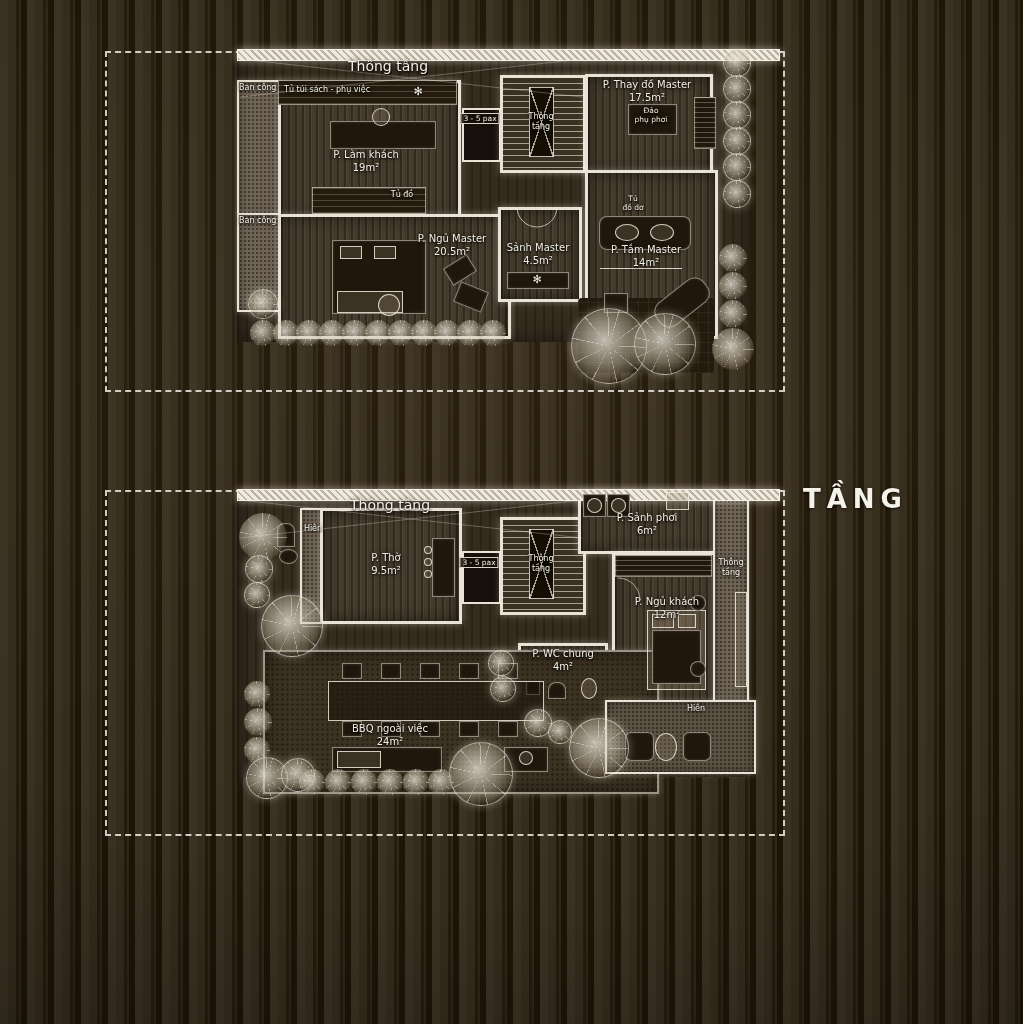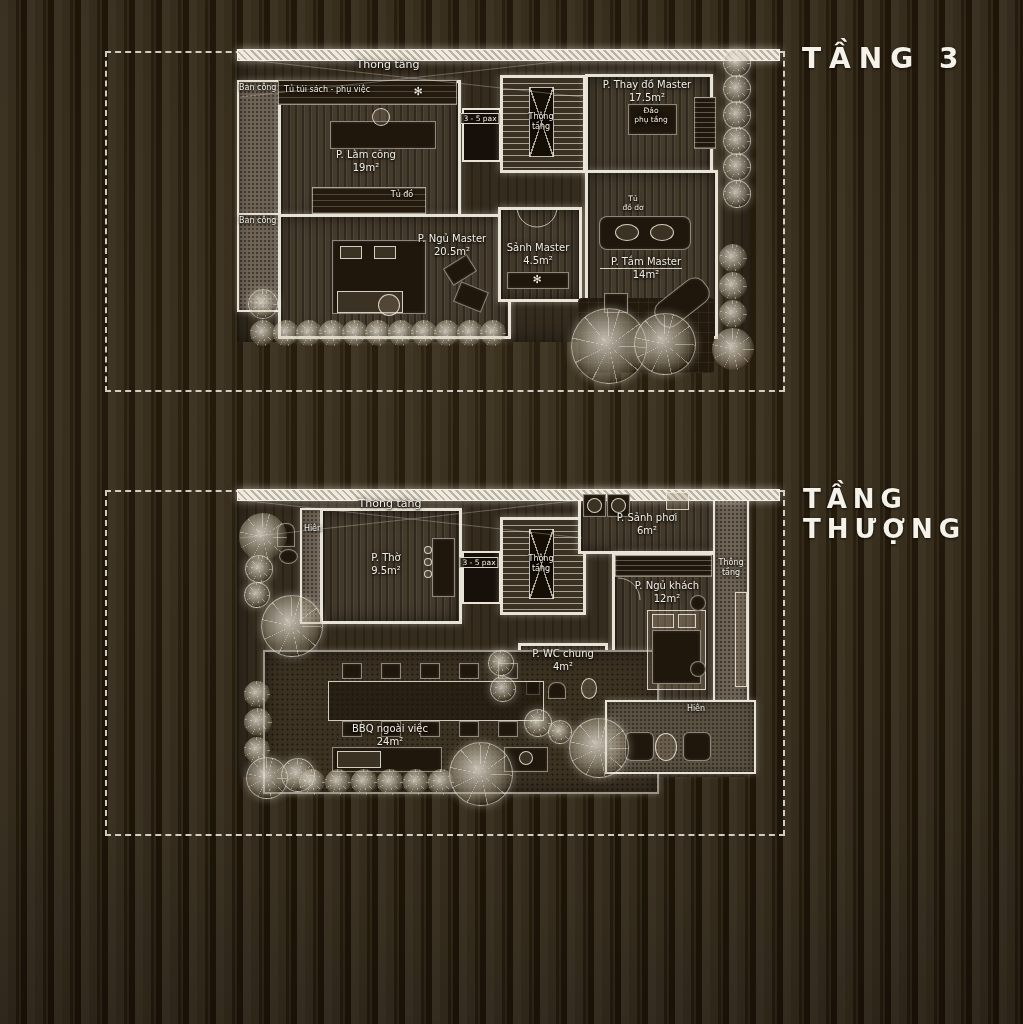--- a/index.html
+++ b/index.html
@@ -22,21 +22,21 @@
   .vbox{position:absolute;background:#140e05;border:1px solid rgba(238,233,223,.8);z-index:3}
   .x{background-image:linear-gradient(to top right,rgba(0,0,0,0) calc(50% - .7px),rgba(236,231,219,.7) calc(50% - .7px) calc(50% + .7px),rgba(0,0,0,0) calc(50% + .7px)),linear-gradient(to bottom right,rgba(0,0,0,0) calc(50% - .7px),rgba(236,231,219,.7) calc(50% - .7px) calc(50% + .7px),rgba(0,0,0,0) calc(50% + .7px))}
   .lift{position:absolute;border:2px solid #e9e3d5;background:#17100a;z-index:2}
   .liftlbl{position:absolute;font-size:7.5px;color:#f2eee4;border:1px solid rgba(238,233,223,.9);background:rgba(20,14,6,.85);padding:0 2px;transform:translateX(-50%);white-space:nowrap;z-index:8}
   .tree{position:absolute;border-radius:50%;border:1px solid rgba(245,242,232,.55);
     background-image:repeating-conic-gradient(from 15deg,rgba(250,247,238,.4) 0 2deg,rgba(0,0,0,0) 2deg 38deg),radial-gradient(circle at 44% 42%,rgba(233,228,216,.8) 0%,rgba(200,190,168,.45) 48%,rgba(150,138,114,.25) 68%,rgba(0,0,0,0) 74%);
     box-shadow:0 0 9px rgba(255,252,242,.35);z-index:7}
   .bush{clip-path:polygon(30% 0,70% 0,100% 30%,100% 70%,70% 100%,30% 100%,0 70%,0 30%);border:none;box-shadow:none}
   .lbl{position:absolute;color:#f2eee4;text-align:center;transform:translateX(-50%);text-shadow:0 1px 2px rgba(0,0,0,.95),0 0 5px rgba(0,0,0,.8);white-space:nowrap;z-index:8;line-height:1.25}
   .noC{transform:none;text-align:right}
-  .rn{font-size:10px}.sm{font-size:8px}.xs{font-size:7.5px}.s9{font-size:11px}
+  .rn{font-size:10px}.sm{font-size:8px}.xs{font-size:7.5px}.s9{font-size:14px}
   .terr{position:absolute;background:#231a0d;background-image:repeating-linear-gradient(90deg,rgba(255,255,255,.05) 0 1px,rgba(0,0,0,0) 1px 10px),repeating-linear-gradient(0deg,rgba(255,255,255,.05) 0 1px,rgba(0,0,0,0) 1px 10px);border-radius:4px;z-index:2}
   .bbqg{position:absolute;background-color:#3c3222;background-image:radial-gradient(rgba(0,0,0,.45) .8px,rgba(0,0,0,0) 1.3px);background-size:5px 5px;border:2px solid rgba(235,230,220,.55);box-shadow:0 0 6px rgba(255,250,238,.25),inset 0 0 20px rgba(0,0,0,.5);z-index:2}
   .title{position:absolute;color:#f5f2ea;font-weight:700;z-index:9;text-shadow:0 1px 3px rgba(0,0,0,.7)}
   .fan{position:absolute;color:#f2eee4;font-size:11px;z-index:8;transform:translate(-50%,-50%);text-shadow:0 0 3px #000}
   svg.ovl{position:absolute;z-index:5}
 </style>
 </head>
 <body>
 
 <div id="canvas">
@@ -57,21 +57,21 @@
   <div class="grv" style="left:237px;top:213px;width:41px;height:95px"></div>
   <div class="lbl sm noC" style="left:239px;top:216px">Ban công</div>
 
   <div class="rm" style="left:278px;top:80px;width:177px;height:134px"></div>
   <div class="band" style="left:278px;top:80px;width:177px;height:23px"></div>
   <div class="lbl sm noC" style="left:284px;top:85px">Tủ túi sách - phụ việc</div>
   <div class="fan" style="left:418px;top:91px">✻</div>
   <div class="df" style="left:330px;top:121px;width:104px;height:26px"></div>
   <div class="lf rd" style="left:372px;top:108px;width:16px;height:16px"></div>
   <div class="lbl rn" style="left:366px;top:149px">
-    <div>P. Làm công</div>
+    <div>P. Làm khách</div>
     <div>19m²</div>
   </div>
   <div class="band" style="left:312px;top:187px;width:112px;height:25px"></div>
   <div class="lbl sm" style="left:402px;top:190px">Tủ đồ</div>
 
   <div class="rm" style="left:278px;top:214px;width:227px;height:119px"></div>
   <div class="df" style="left:332px;top:240px;width:92px;height:72px"></div>
   <div class="lf" style="left:340px;top:246px;width:20px;height:11px"></div>
   <div class="lf" style="left:374px;top:246px;width:20px;height:11px"></div>
   <div class="lf" style="left:337px;top:291px;width:64px;height:20px"></div>
@@ -101,33 +101,33 @@
   </div>
 
   <div class="rm" style="left:585px;top:74px;width:122px;height:96px"></div>
   <div class="lbl rn" style="left:647px;top:79px">
     <div>P. Thay đồ Master</div>
     <div>17.5m²</div>
   </div>
   <div class="df" style="left:628px;top:104px;width:47px;height:29px"></div>
   <div class="lbl xs" style="left:651px;top:106px">
     <div>Đảo</div>
-    <div>phụ tầng</div>
+    <div>phụ phơi</div>
   </div>
   <div class="df hatch" style="left:694px;top:97px;width:20px;height:50px"></div>
 
   <div class="rm" style="left:585px;top:170px;width:127px;height:163px"></div>
   <div class="lbl xs" style="left:633px;top:194px">
     <div>Tủ</div>
     <div>đồ dơ</div>
   </div>
   <div class="df" style="left:599px;top:216px;width:90px;height:32px;border-radius:8px"></div>
   <div class="lf rd" style="left:615px;top:224px;width:22px;height:15px"></div>
   <div class="lf rd" style="left:650px;top:224px;width:22px;height:15px"></div>
-  <div class="lbl rn" style="left:646px;top:256px">
+  <div class="lbl rn" style="left:646px;top:244px">
     <div>P. Tắm Master</div>
     <div>14m²</div>
   </div>
   <div class="lf" style="left:600px;top:268px;width:82px;height:0;border-width:1px 0 0 0"></div>
   <div class="df" style="left:604px;top:293px;width:22px;height:18px"></div>
   <div class="df" style="left:652px;top:288px;width:58px;height:27px;border-radius:12px;transform:rotate(-38deg)"></div>
   <div class="terr" style="left:578px;top:298px;width:136px;height:75px"></div>
 
   <div class="tree" style="left:248px;top:289px;width:28px;height:28px"></div>
   <div class="tree bush" style="left:250px;top:320px;width:26px;height:26px"></div>
@@ -147,21 +147,20 @@
   <div class="tree" style="left:723px;top:75px;width:26px;height:26px"></div>
   <div class="tree" style="left:723px;top:101px;width:26px;height:26px"></div>
   <div class="tree" style="left:723px;top:127px;width:26px;height:26px"></div>
   <div class="tree" style="left:723px;top:153px;width:26px;height:26px"></div>
   <div class="tree" style="left:723px;top:180px;width:26px;height:26px"></div>
   <div class="tree bush" style="left:719px;top:244px;width:28px;height:28px"></div>
   <div class="tree bush" style="left:719px;top:272px;width:28px;height:28px"></div>
   <div class="tree bush" style="left:719px;top:300px;width:28px;height:28px"></div>
   <div class="tree bush" style="left:712px;top:328px;width:42px;height:42px"></div>
 
-  <div class="title" style="left:802px;top:42px;font-size:28px;letter-spacing:8px">TẦNG 3</div>
 
   <div class="bound" style="left:105px;top:490px;width:676px;height:342px"></div>
   <div class="backdrop" style="left:237px;top:489px;width:508px;height:288px"></div>
   <div class="tbar" style="left:237px;top:489px;width:541px;height:10px"></div>
 
   <svg class="ovl" style="left:230px;top:480px" width="560" height="360">
     <path d="M10,20 L352,58 M352,20 L10,58" stroke="rgba(238,233,223,0.30)" fill="none" stroke-width="1"></path>
     <path d="M388,98 A22,22 0 0 1 410,120" stroke="rgba(238,233,223,0.6)" fill="none" stroke-width="1"></path>
   </svg>
 
@@ -197,21 +196,21 @@
   <div class="df" style="left:607px;top:494px;width:21px;height:21px"></div>
   <div class="lf rd" style="left:611px;top:498px;width:13px;height:13px"></div>
   <div class="lf" style="left:666px;top:492px;width:21px;height:16px"></div>
   <div class="lbl rn" style="left:647px;top:512px">
     <div>P. Sảnh phơi</div>
     <div>6m²</div>
   </div>
 
   <div class="rm" style="left:612px;top:552px;width:101px;height:148px"></div>
   <div class="df hatch" style="left:615px;top:555px;width:95px;height:20px"></div>
-  <div class="lbl rn" style="left:667px;top:580px">
+  <div class="lbl rn" style="left:667px;top:596px">
     <div>P. Ngủ khách</div>
     <div>12m²</div>
   </div>
   <div class="lf" style="left:647px;top:610px;width:57px;height:78px"></div>
   <div class="df" style="left:652px;top:630px;width:47px;height:52px"></div>
   <div class="lf" style="left:652px;top:614px;width:20px;height:12px"></div>
   <div class="lf" style="left:678px;top:614px;width:16px;height:12px"></div>
   <div class="df rd" style="left:690px;top:595px;width:14px;height:14px"></div>
   <div class="df rd" style="left:690px;top:661px;width:14px;height:14px"></div>
 
@@ -275,16 +274,15 @@
   <div class="tree" style="left:449px;top:742px;width:62px;height:62px"></div>
   <div class="tree bush" style="left:299px;top:769px;width:26px;height:26px"></div>
   <div class="tree bush" style="left:325px;top:769px;width:26px;height:26px"></div>
   <div class="tree bush" style="left:351px;top:769px;width:26px;height:26px"></div>
   <div class="tree bush" style="left:377px;top:769px;width:26px;height:26px"></div>
   <div class="tree bush" style="left:403px;top:769px;width:26px;height:26px"></div>
   <div class="tree bush" style="left:428px;top:769px;width:26px;height:26px"></div>
 
   <div class="title" style="left:803px;top:484px;font-size:26px;letter-spacing:6px;line-height:30px">
     <div>TẦNG</div>
-    <div>THƯỢNG</div>
   </div>
 
 </div>
 
 </body></html>

